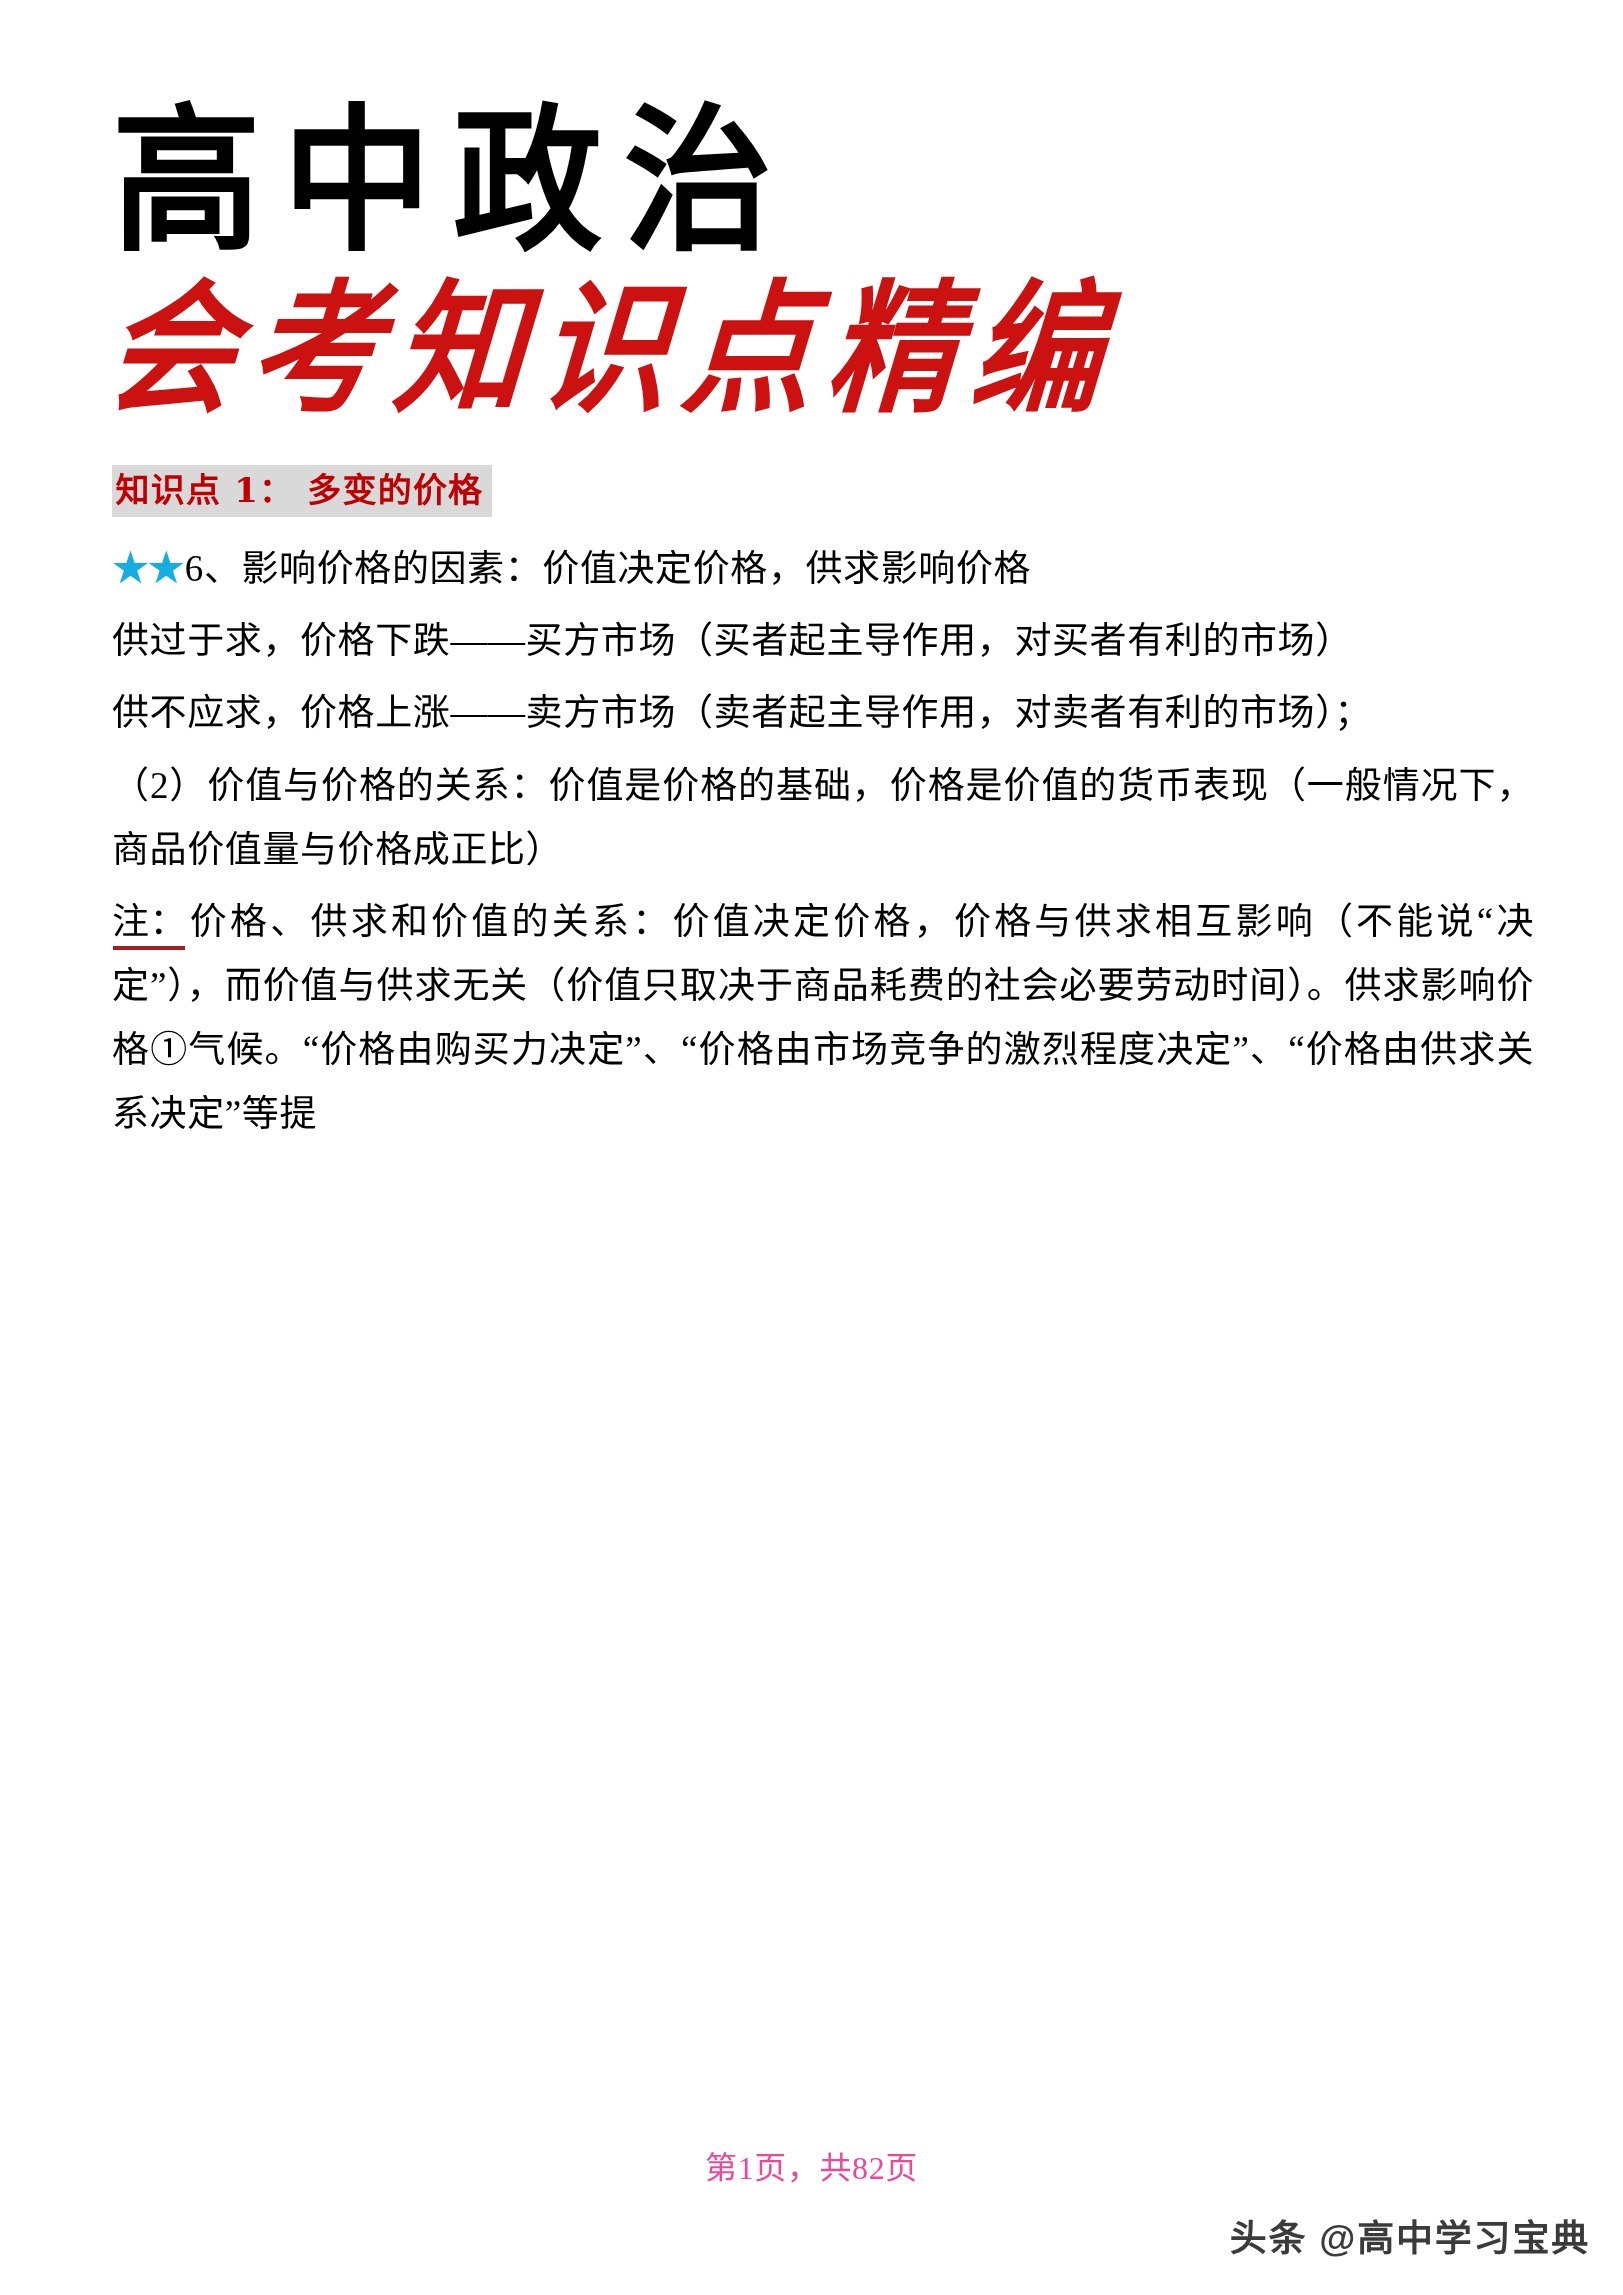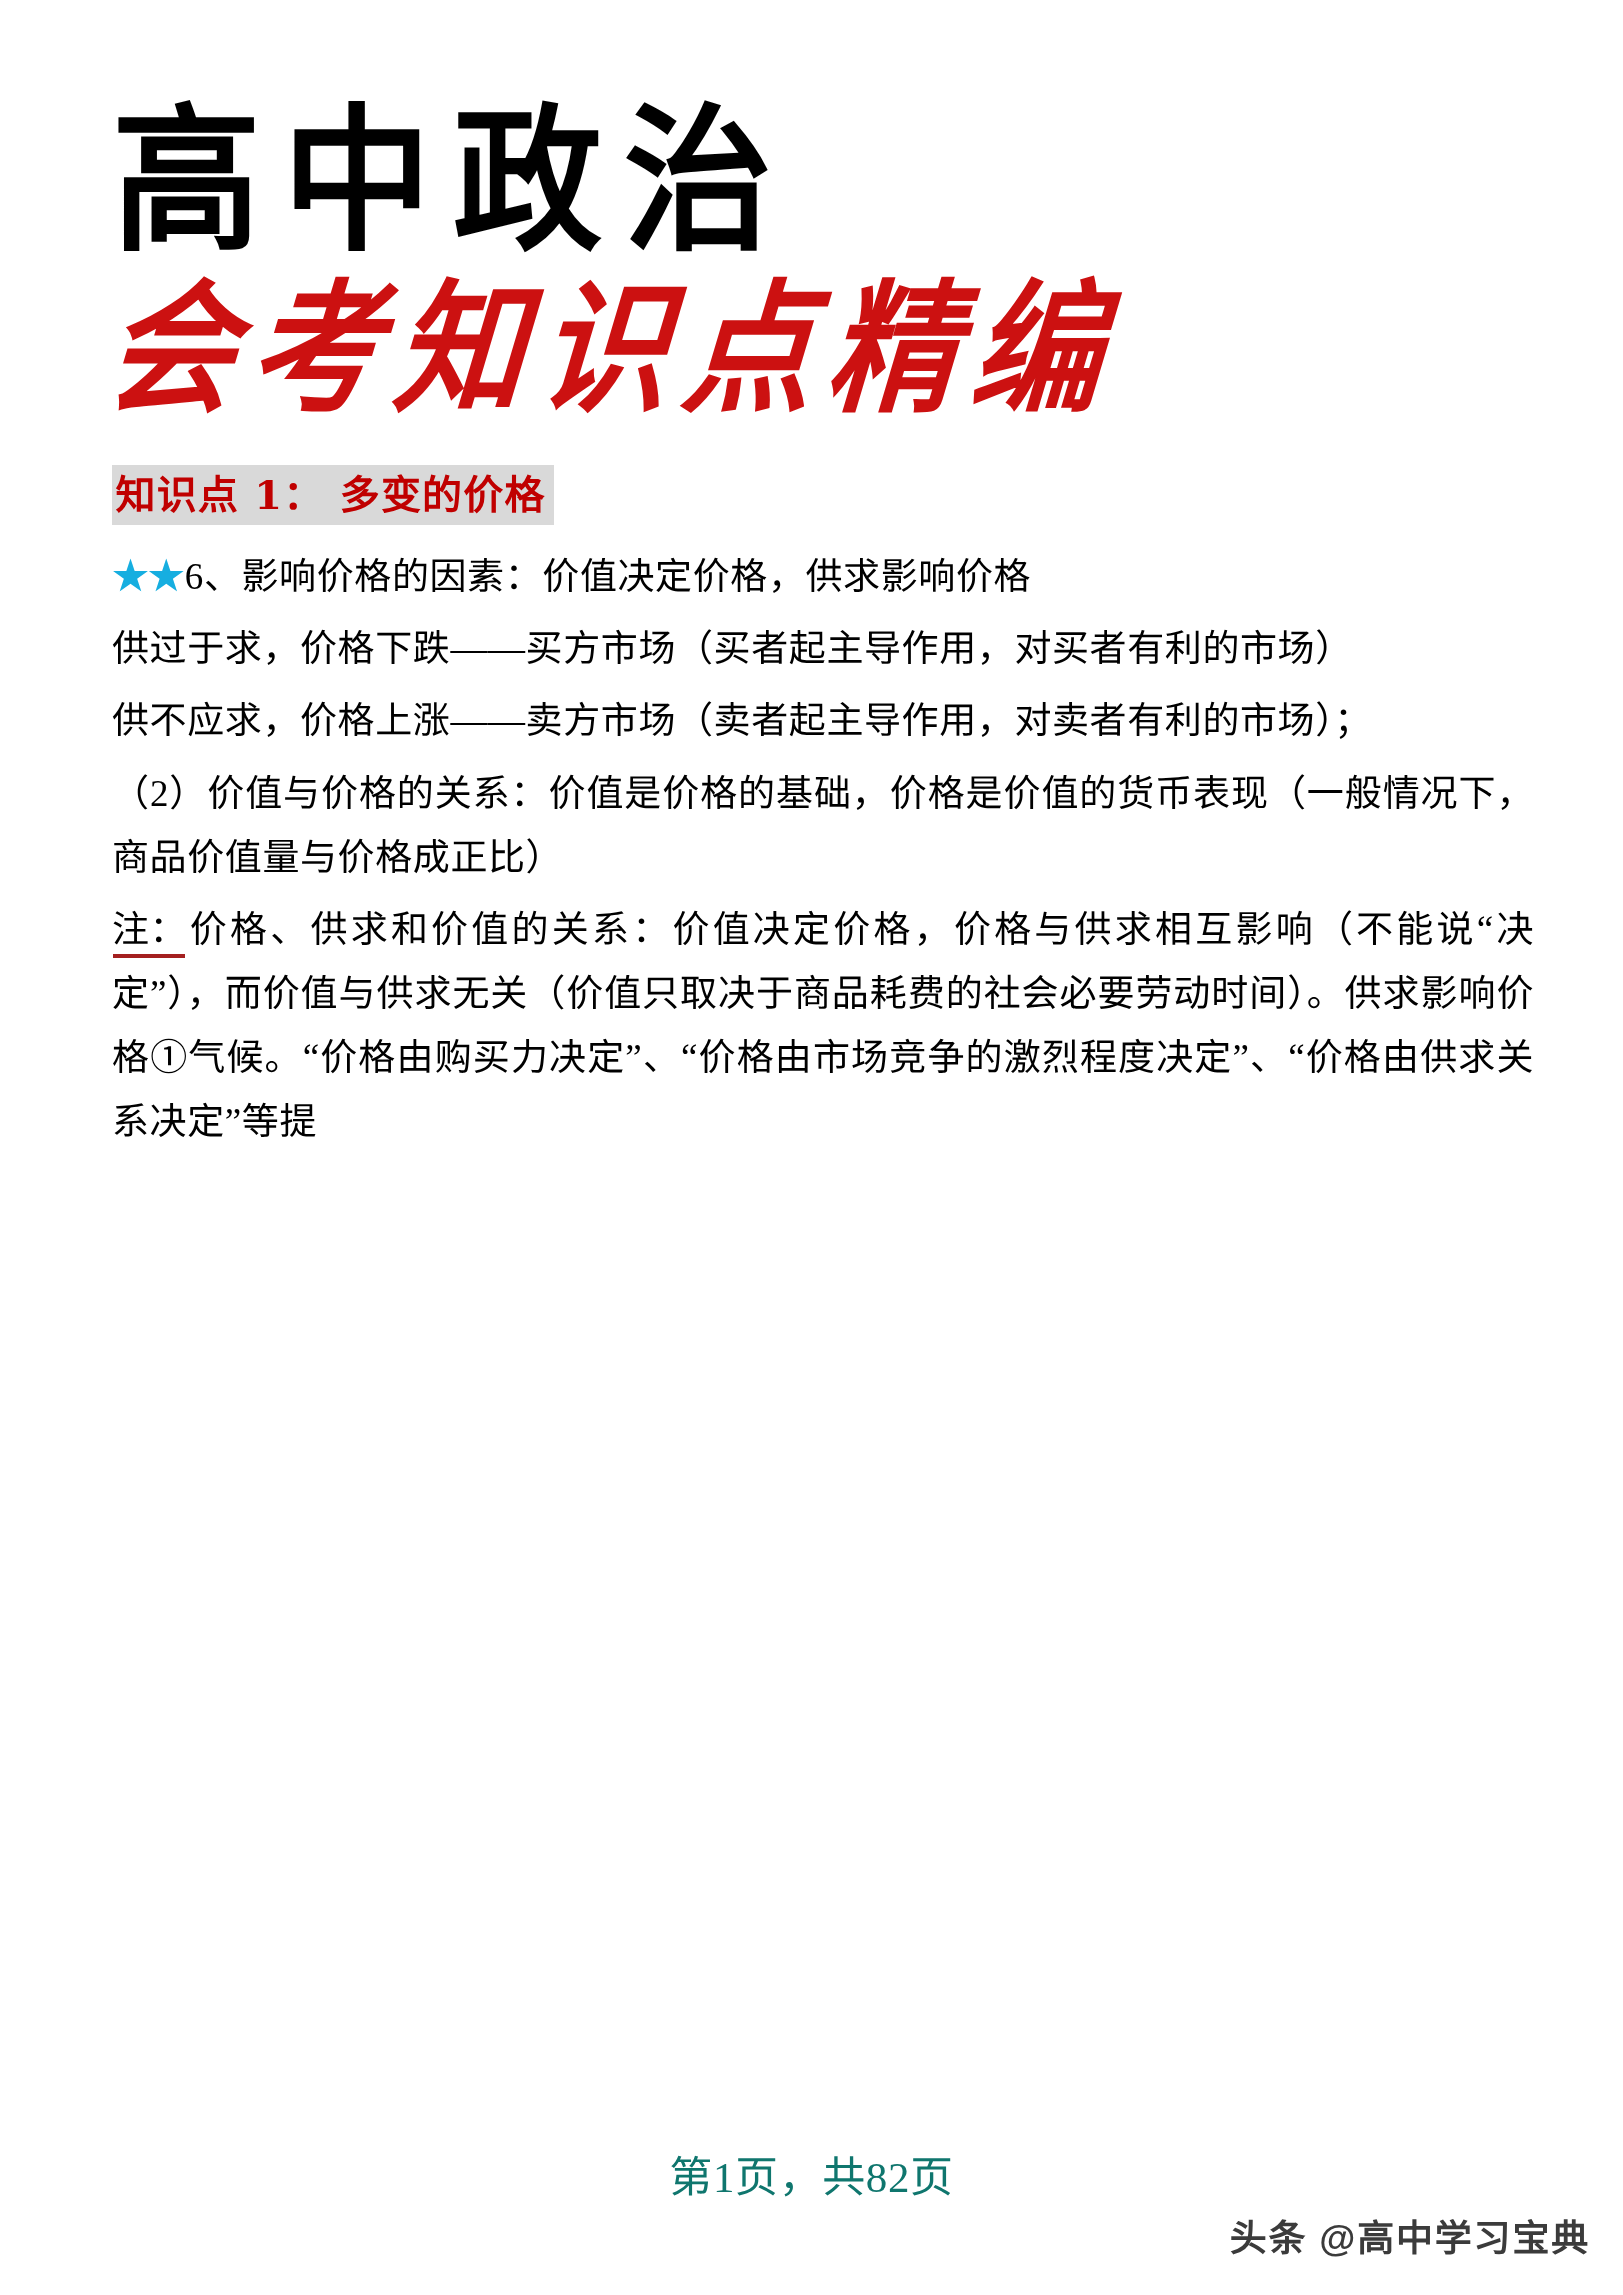--- a/index.html
+++ b/index.html
@@ -57,21 +57,21 @@
   
   .section-head-wrap {
     padding: 51px 0 0 101px;
   }
   .section-head {
     display: inline-block;
     background: #D9D9D9;
     color: #C00000;
     font-family: "DejaVu Serif", "Liberation Serif", serif;
     font-weight: 700;
-    font-size: 40px;
+    font-size: 34px;
     line-height: 1.34;
     letter-spacing: 1.2px;
     padding: 2.4px 8.3px 3.6px 3.6px;
     white-space: nowrap;
   }
 
   
   .body {
     padding: 20px 78px 0 101px;
   }
@@ -109,23 +109,23 @@
   }
 
   
   .footer {
     position: absolute;
     left: 0;
     right: 0;
     top: 2142px;
     text-align: center;
     font-family: "Liberation Serif", "DejaVu Serif", serif;
-    font-size: 43px;
+    font-size: 32px;
     letter-spacing: 0.6px;
-    color: #0f766e;
+    color: #ec4899;
   }
 
   
   .watermark {
     position: absolute;
     right: 33px;
     top: 2208px;
     font-family: Liberation Sans, sans-serif;
     font-size: 37px;
     font-weight: 700;

